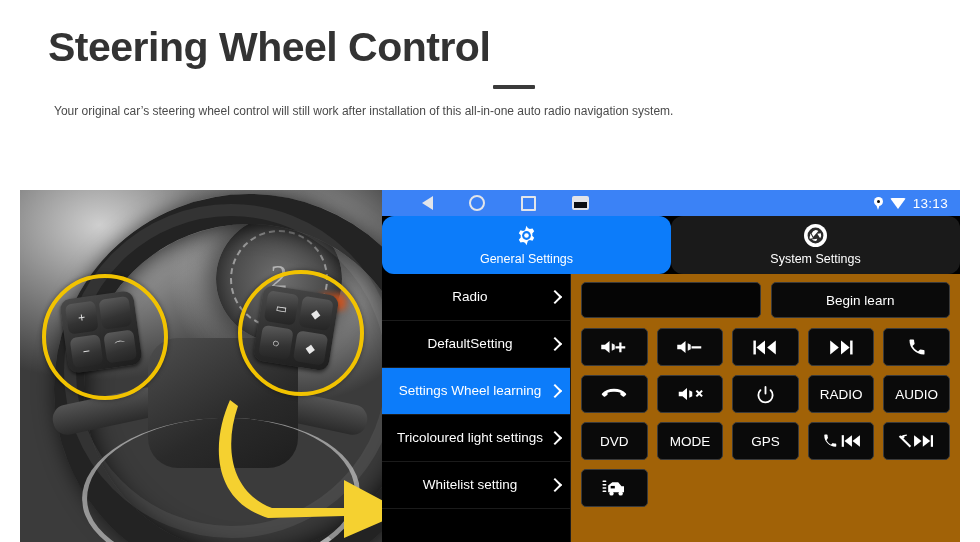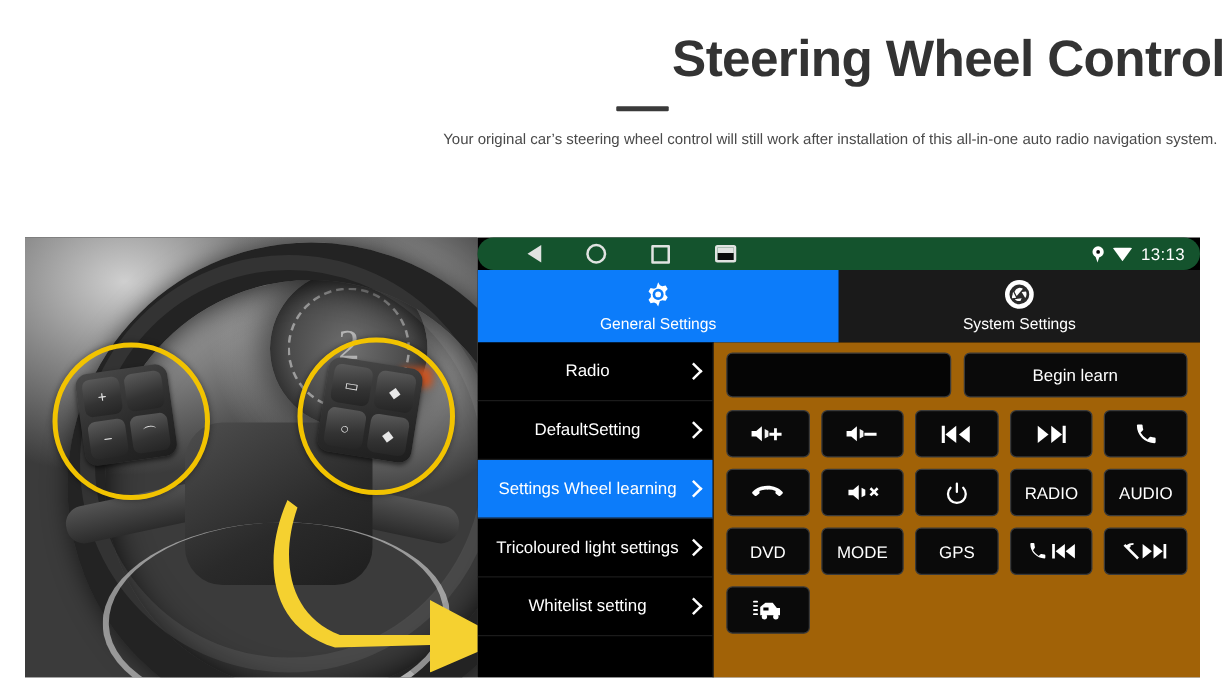--- a/index.html
+++ b/index.html
@@ -3,21 +3,21 @@
 <meta charset="utf-8">
 <style>
   html,body{margin:0;padding:0;}
   body{
     width:980px;height:542px;overflow:hidden;background:#ffffff;
     font-family:"Liberation Sans", sans-serif;
   }
   .page{position:relative;width:980px;height:542px;}
 
   
-  .header{padding-top:26px;text-align:right;padding-left:48px;}
+  .header{padding-top:26px;text-align:left;padding-left:48px;}
   .page-title{
     font-size:41px;font-weight:bold;color:#333333;letter-spacing:-.5px;
     line-height:1.05;margin:0;
   }
   .title-rule{
     width:42px;height:4px;background:#3a3a3a;margin:16px auto 0 auto;border-radius:1px;
   }
   .subtitle{
     margin:14px auto 0 auto;width:920px;font-size:12px;color:#4a4a4a;
     line-height:1.45;
@@ -105,22 +105,22 @@
   .hl-l{left:22px;top:84px;width:118px;height:118px;}
   .hl-r{left:218px;top:80px;width:118px;height:118px;}
   
   .arrow-wrap{position:absolute;left:196px;top:198px;width:200px;height:150px;}
   .arrow-svg{display:block;}
 
   
   .unit{width:578px;height:352px;background:#000;display:flex;flex-direction:column;}
 
   .statusbar{
-    height:26px;background:#14532d;display:flex;align-items:center;
-    position:relative;flex:0 0 26px;border-radius:13px;
+    height:26px;background:#3b82f6;display:flex;align-items:center;
+    position:relative;flex:0 0 26px;
   }
   .nav-icons{display:flex;align-items:center;gap:36px;margin-left:40px;}
   .nav-ico{width:13px;height:13px;position:relative;opacity:.96;}
   .ico-back{
     width:0;height:0;border-top:7px solid transparent;border-bottom:7px solid transparent;
     border-right:11px solid #e9e9e9;
   }
   .ico-home{width:12px;height:12px;border:2px solid #e9e9e9;border-radius:50%;}
   .ico-recent{width:11px;height:11px;border:2px solid #e9e9e9;border-radius:1px;}
   .ico-shot{
@@ -142,21 +142,21 @@
   .pin i{position:absolute;left:3px;top:3px;width:3px;height:3px;border-radius:50%;background:#0a0a0a;}
   .wifi{
     width:0;height:0;border-left:8px solid transparent;border-right:8px solid transparent;
     border-top:11px solid #ffffff;border-radius:2px;
   }
   .clock{color:#fff;font-size:13.5px;letter-spacing:.3px;}
 
   .tabs{display:flex;height:58px;flex:0 0 58px;}
   .tab{
     flex:1;display:flex;flex-direction:column;align-items:center;justify-content:center;gap:5px;
-    background:#1a1a1a;color:#ffffff;
+    background:#1a1a1a;color:#ffffff;border-radius:12px;
   }
   .tab.active{background:#0c7cfa;}
   .tab-label{font-size:12.5px;}
   .gear{width:23px;height:23px;position:relative;}
   .sysico{
     width:23px;height:23px;border-radius:50%;background:#ffffff;position:relative;
     display:flex;align-items:center;justify-content:center;
   }
 
   .body{display:flex;flex:1;min-height:0;}

